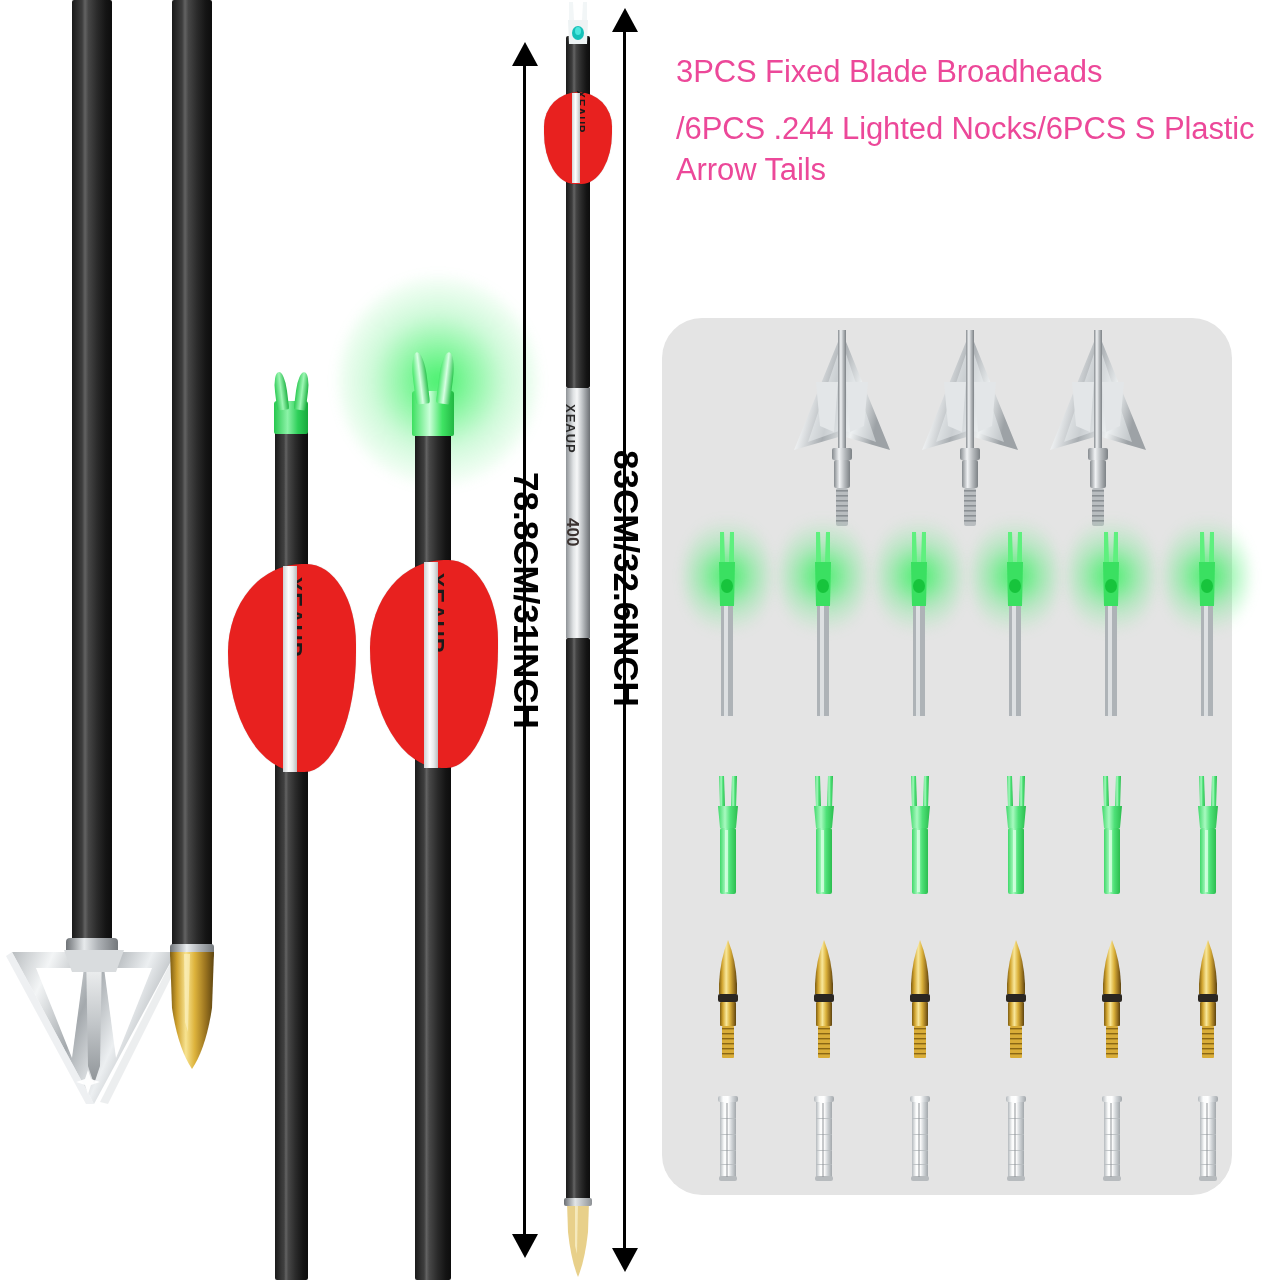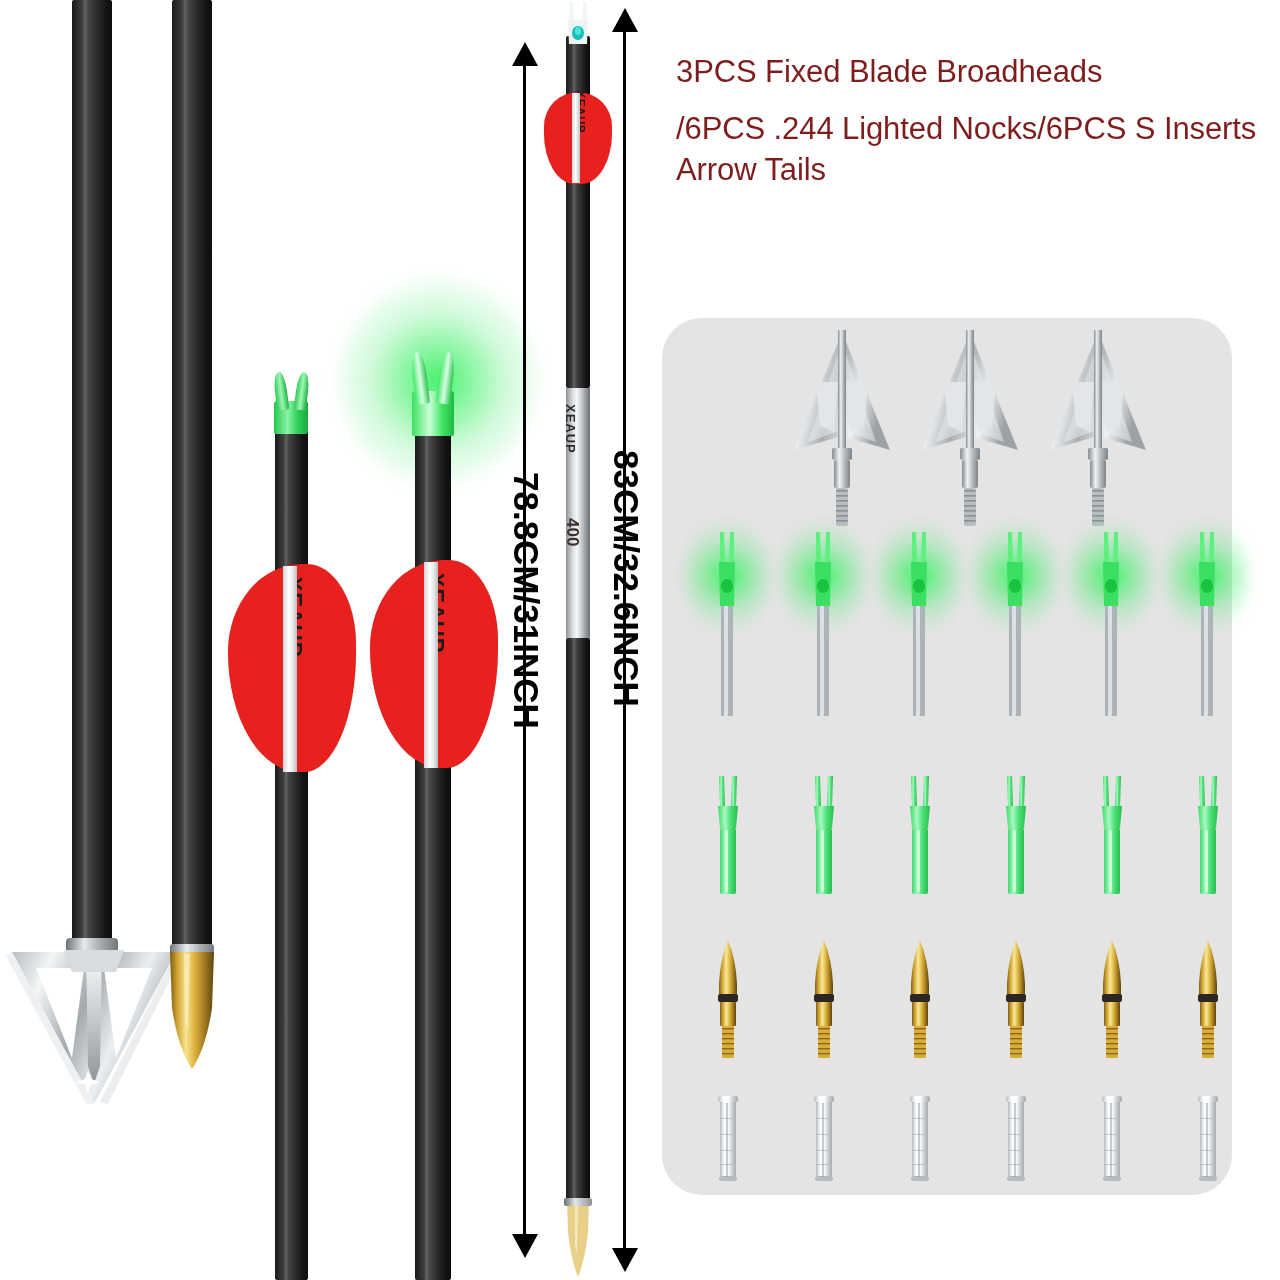--- a/index.html
+++ b/index.html
@@ -7,21 +7,21 @@
     width:1280px;height:1280px;position:relative;overflow:hidden;
     background:#ffffff;
     font-family:"Liberation Sans", sans-serif;
   }
   .stage{position:absolute;inset:0;}
   .abs{position:absolute;}
 
   
   #feature-text{
     left:676px;top:52px;width:590px;
-    color:#7f1d1d;
+    color:#ec4899;
     font-size:31px;line-height:1.32;
     letter-spacing:-0.1px;
     font-weight:400;
   }
   #feature-text .line{margin:0 0 16px 0;}
   #feature-text .line:last-child{margin-bottom:0;}
 
   
   #parts-panel{
     left:662px;top:318px;width:570px;height:877px;
@@ -91,21 +91,21 @@
     background:repeating-linear-gradient(0deg,#7e8287 0px,#7e8287 1px,#d8dbdd 1px,#d8dbdd 3px);
   }
 </style>
 </head>
 <body>
 
 <div class="stage">
 
   <div class="abs" id="feature-text">
     <p class="line">3PCS Fixed Blade Broadheads</p>
-    <p class="line">/6PCS .244 Lighted Nocks/6PCS S Inserts Arrow Tails</p>
+    <p class="line">/6PCS .244 Lighted Nocks/6PCS S Plastic Arrow Tails</p>
   </div>
 
   <div class="abs shaft" style="left:72px;top:0;width:40px;height:950px;">
     <div class="shaft-gloss"></div>
   </div>
 
   <div class="abs" style="left:66px;top:938px;width:52px;height:16px;border-radius:4px;
               background:linear-gradient(90deg,#6e7276,#e7eaec 35%,#aeb2b6 62%,#74787c);"></div>
 
   <svg class="abs" style="left:4px;top:946px;width:180px;height:160px;" viewBox="0 0 180 160">

